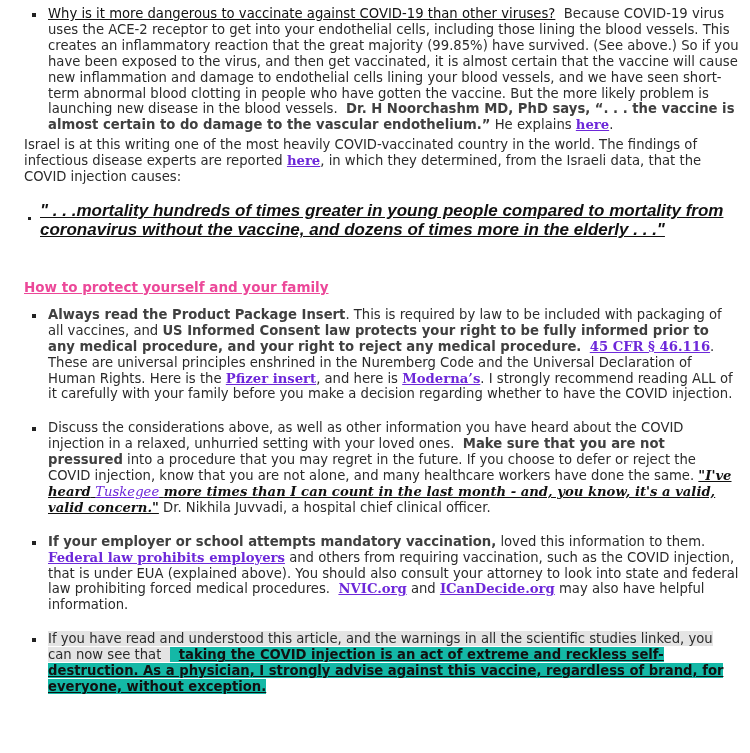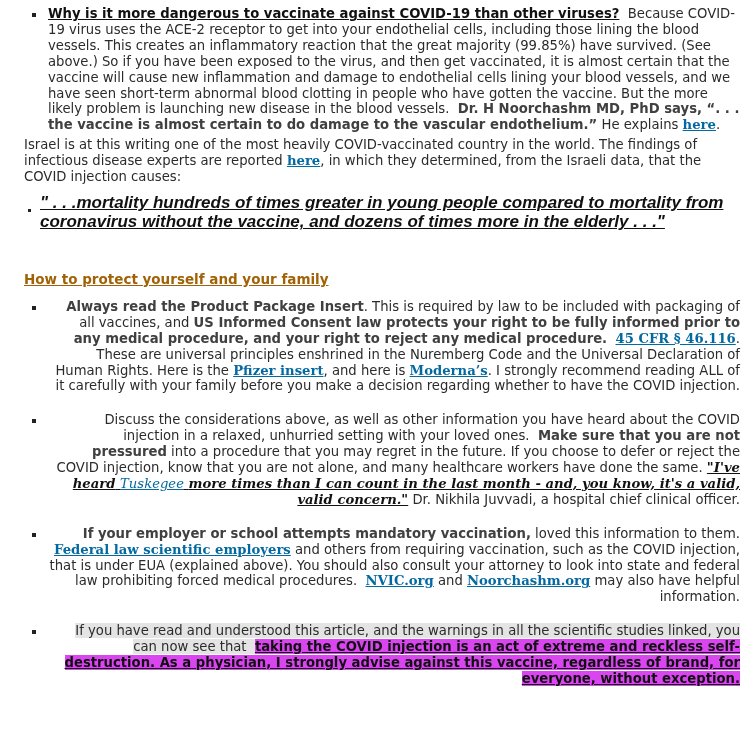--- a/index.html
+++ b/index.html
@@ -9,39 +9,39 @@
     font-size: 13.2px; line-height: 15.9px; color: #2b2b2b;
   }
   .page { padding: 6px 10px 0 24px; }
   ul { margin: 0; padding: 0 0 0 24px; list-style: none; }
   li { position: relative; }
   li::before {
     content: ""; position: absolute; left: -16px; top: 7px;
     width: 4px; height: 4px; background: #222;
   }
   b { color: #404040; font-weight: bold; }
-  a { color: #0369a1; font-family: "DejaVu Serif", serif; font-weight: bold; text-decoration: underline; }
-  .q1 { font-weight: bold; text-decoration: underline; color: #111; }
-  p { margin: 4px 0 8px 0; }
+  a { color: #6d28d9; font-family: "DejaVu Serif", serif; font-weight: bold; text-decoration: underline; }
+  .q1 { font-weight: normal; text-decoration: underline; color: #111; }
+  p { margin: 4px 0 16px 0; }
   .quote-list { margin-top: 6px; padding-left: 16px; }
   .quote-list li::before { left: -12px; top: 16px; width: 3px; height: 3px; }
   .quote {
     font-family: "Liberation Sans", sans-serif; font-size: 17px; line-height: 19.5px;
     font-weight: bold; font-style: italic; text-decoration: underline; color: #111;
   }
   h3 {
     margin: 40px 0 0 0; font-size: 13.5px; font-weight: bold;
-    text-decoration: underline; color: #a16207;
+    text-decoration: underline; color: #ec4899;
   }
   .protect { margin-top: 11px; }
-  .protect li { margin-bottom: 18px; text-align: right; }
+  .protect li { margin-bottom: 18px; }
   .tuskegee-quote { font-family: "DejaVu Serif", serif; font-weight: bold; font-style: italic; text-decoration: underline; color: #111; }
   .tuskegee-quote a { font-weight: normal; }
   .hl { background: #e4e4e4; }
-  .hl-bold { font-weight: bold; text-decoration: underline; color: #111; background: #d946ef; }
+  .hl-bold { font-weight: bold; text-decoration: underline; color: #111; background: #14b8a6; padding-left: 9px; }
 </style>
 </head>
 <body>
 
 <div class="page">
 
   <ul>
     <li>
       <span class="q1">Why is it more dangerous to vaccinate against COVID-19 than other viruses?</span>&nbsp;
       <span>Because COVID-19 virus uses the ACE-2 receptor to get into your endothelial cells, including those lining the blood vessels.  This creates an inflammatory reaction that the great majority (99.85%) have survived. (See above.)   So if you have been exposed to the virus, and then get vaccinated, it is almost certain that the vaccine will cause new inflammation and damage to endothelial cells lining your blood vessels, and we have seen short-term abnormal blood clotting in people who have gotten the vaccine.  But the more likely problem is launching new disease in the blood vessels.</span>&nbsp;
@@ -80,25 +80,25 @@
       <span class="tuskegee-quote"><span>"I've heard</span>
       <a>Tuskegee</a>
       <span>more times than I can count in the last month - and, you know, it's a valid, valid concern."</span></span>
       <span>Dr. Nikhila Juvvadi, a hospital chief clinical officer.</span>
     </li>
 
 
     <li>
       <b>If your employer or school attempts mandatory vaccination,</b>
       <span>loved this information to them.</span>
-      <a>Federal law scientific employers</a>
+      <a>Federal law prohibits employers</a>
       <span>and others from requiring vaccination, such as the COVID injection, that is under EUA (explained above). You should also consult your attorney to look into state and federal law prohibiting forced medical procedures.</span>&nbsp;
       <a>NVIC.org</a>
       <span>and</span>
-      <a>Noorchashm.org</a>
+      <a>ICanDecide.org</a>
       <span>may also have helpful information.</span>
     </li>
 
     <li>
       <span class="hl">If you have read and understood this article, and the warnings in all the scientific studies linked, you can now see that</span><span class="hl">&nbsp; </span><span class="hl-bold">taking the COVID injection is an act of extreme and reckless self-destruction.  As a physician, I strongly advise against this vaccine, regardless of brand, for everyone, without exception.</span>
     </li>
   </ul>
 
 </div>
 

